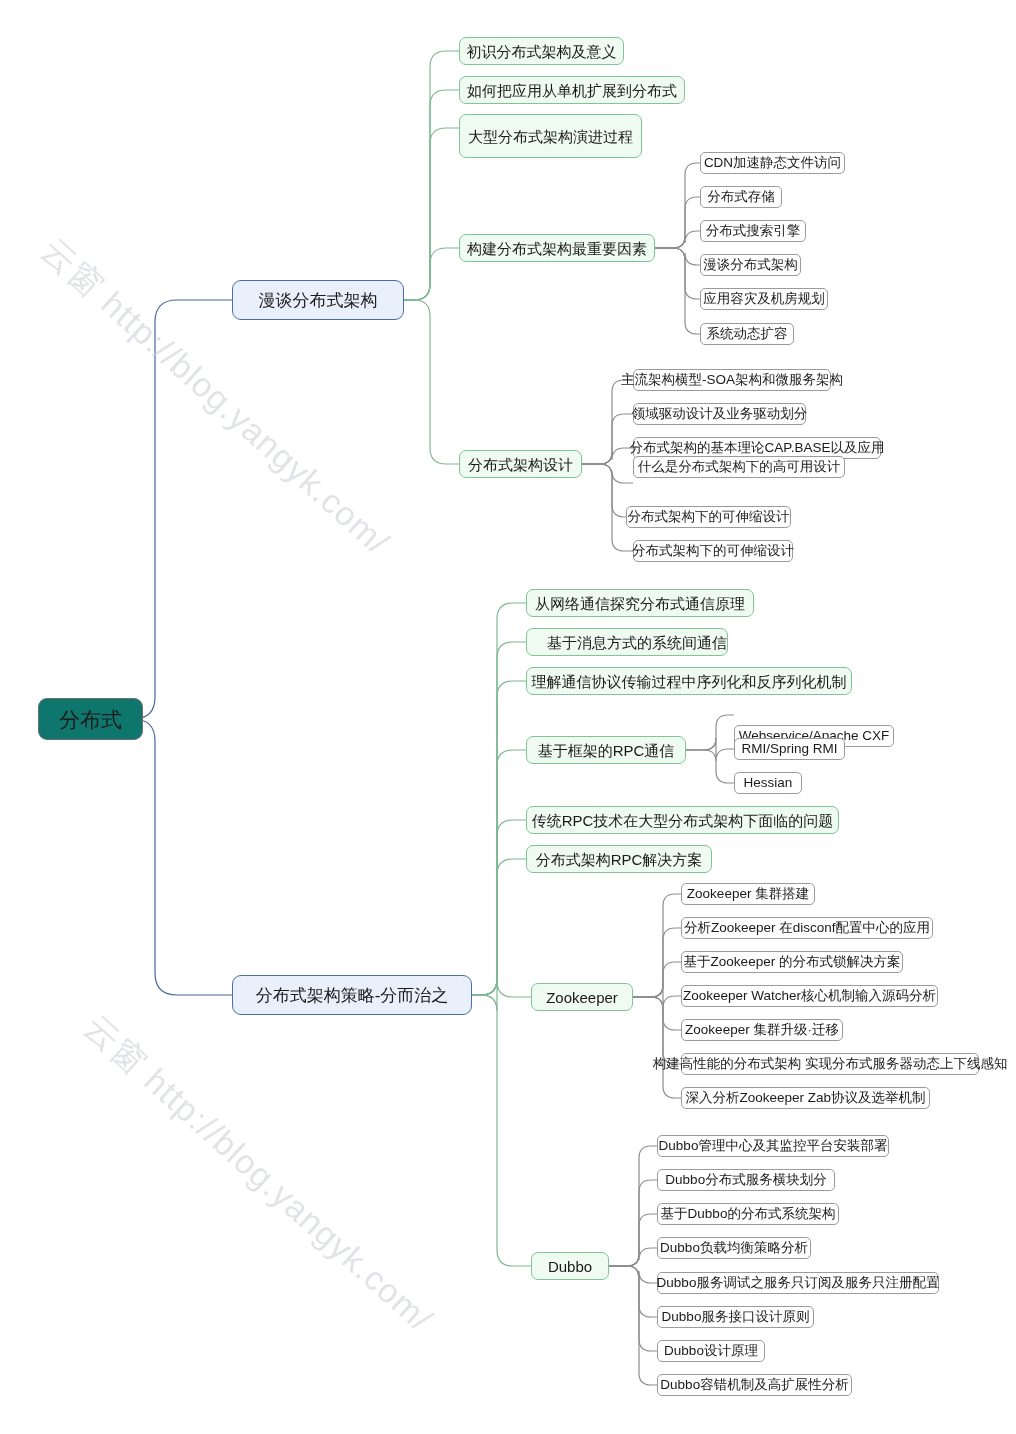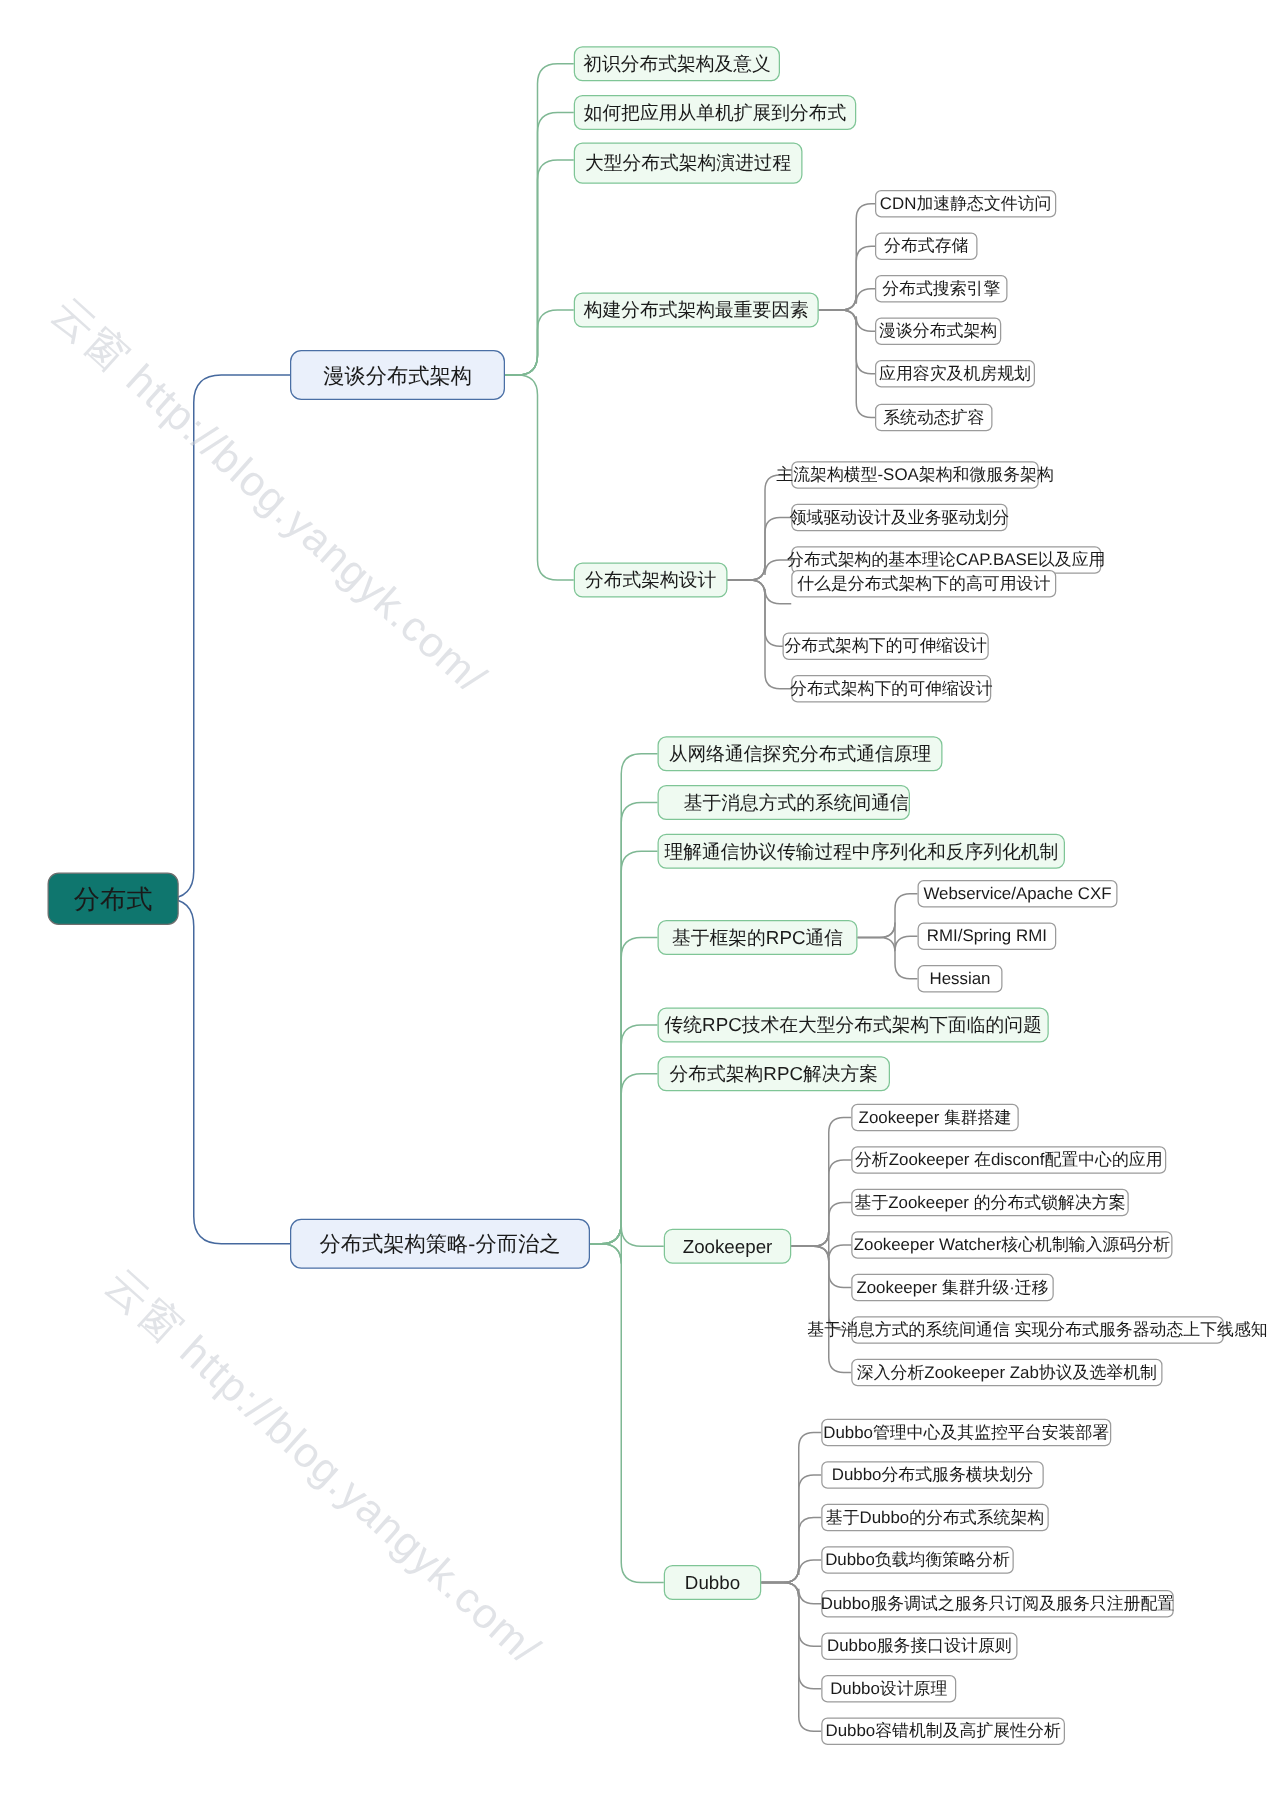--- a/index.html
+++ b/index.html
@@ -142,52 +142,52 @@
     </svg>
 
   <div class="wm" style="left:62px; top:228px;">云窗 http://blog.yangyk.com/</div>
   <div class="wm" style="left:105px; top:1005px;">云窗 http://blog.yangyk.com/</div>
 
   <div id="nodes">
       <div class="node n-root" style="left: 38px; top: 698px; width: 105px; height: 42px;">分布式</div>
       <div class="node n-l1" style="left: 232px; top: 280px; width: 172px; height: 40px;">漫谈分布式架构</div>
       <div class="node n-l2" style="left: 459px; top: 37px; width: 165px; height: 28px;">初识分布式架构及意义</div>
       <div class="node n-l2" style="left: 459px; top: 76px; width: 226px; height: 28px;">如何把应用从单机扩展到分布式</div>
-      <div class="node n-l2" style="left: 459px; top: 114px; width: 183px; height: 33px;">大型分布式架构演进过程</div>
+      <div class="node n-l2" style="left: 459px; top: 114px; width: 183px; height: 44px;">大型分布式架构演进过程</div>
       <div class="node n-l2" style="left: 459px; top: 234px; width: 196px; height: 28px;">构建分布式架构最重要因素</div>
       <div class="node n-l3" style="left: 700px; top: 152px; width: 145px; height: 22px;">CDN加速静态文件访问</div>
       <div class="node n-l3" style="left: 700px; top: 186px; width: 82px; height: 22px;">分布式存储</div>
       <div class="node n-l3" style="left: 700px; top: 220px; width: 106px; height: 22px;">分布式搜索引擎</div>
       <div class="node n-l3" style="left: 700px; top: 254px; width: 101px; height: 22px;">漫谈分布式架构</div>
       <div class="node n-l3" style="left: 700px; top: 288px; width: 128px; height: 22px;">应用容灾及机房规划</div>
       <div class="node n-l3" style="left: 700px; top: 323px; width: 94px; height: 22px;">系统动态扩容</div>
       <div class="node n-l2" style="left: 459px; top: 450px; width: 123px; height: 28px;">分布式架构设计</div>
       <div class="node n-l3" style="left: 633px; top: 369px; width: 198px; height: 22px;">主流架构横型-SOA架构和微服务架构</div>
       <div class="node n-l3" style="left: 633px; top: 403px; width: 173px; height: 22px;">领域驱动设计及业务驱动划分</div>
       <div class="node n-l3" style="left: 633px; top: 437px; width: 248px; height: 22px;">分布式架构的基本理论CAP.BASE以及应用</div>
       <div class="node n-l3" style="left: 633px; top: 456px; width: 212px; height: 22px;">什么是分布式架构下的高可用设计</div>
       <div class="node n-l3" style="left: 626px; top: 506px; width: 165px; height: 22px;">分布式架构下的可伸缩设计</div>
       <div class="node n-l3" style="left: 633px; top: 540px; width: 160px; height: 22px;">分布式架构下的可伸缩设计</div>
       <div class="node n-l1" style="left: 232px; top: 975px; width: 240px; height: 40px;">分布式架构策略-分而治之</div>
       <div class="node n-l2" style="left: 526px; top: 589px; width: 228px; height: 28px;">从网络通信探究分布式通信原理</div>
       <div class="node n-l2" style="left: 526px; top: 628px; width: 202px; height: 28px; padding-left: 33px;">基于消息方式的系统间通信</div>
       <div class="node n-l2" style="left: 526px; top: 667px; width: 326px; height: 28px;">理解通信协议传输过程中序列化和反序列化机制</div>
       <div class="node n-l2" style="left: 526px; top: 736px; width: 160px; height: 28px;">基于框架的RPC通信</div>
-      <div class="node n-l3" style="left: 734px; top: 704px; width: 160px; height: 22px;">Webservice/Apache CXF</div>
+      <div class="node n-l3" style="left: 734px; top: 725px; width: 160px; height: 22px;">Webservice/Apache CXF</div>
       <div class="node n-l3" style="left: 734px; top: 738px; width: 111px; height: 22px;">RMI/Spring RMI</div>
       <div class="node n-l3" style="left: 734px; top: 772px; width: 68px; height: 22px;">Hessian</div>
       <div class="node n-l2" style="left: 526px; top: 806px; width: 313px; height: 28px;">传统RPC技术在大型分布式架构下面临的问题</div>
       <div class="node n-l2" style="left: 526px; top: 845px; width: 186px; height: 28px;">分布式架构RPC解决方案</div>
       <div class="node n-l2" style="left: 531px; top: 983px; width: 102px; height: 28px;">Zookeeper</div>
       <div class="node n-l3" style="left: 681px; top: 883px; width: 134px; height: 22px;">Zookeeper 集群搭建</div>
       <div class="node n-l3" style="left: 681px; top: 917px; width: 252px; height: 22px;">分析Zookeeper 在disconf配置中心的应用</div>
       <div class="node n-l3" style="left: 681px; top: 951px; width: 222px; height: 22px;">基于Zookeeper 的分布式锁解决方案</div>
       <div class="node n-l3" style="left: 681px; top: 985px; width: 257px; height: 22px;">Zookeeper Watcher核心机制输入源码分析</div>
       <div class="node n-l3" style="left: 681px; top: 1019px; width: 162px; height: 22px;">Zookeeper 集群升级·迁移</div>
-      <div class="node n-l3" style="left: 681px; top: 1053px; width: 298px; height: 22px;">基于消息方式的系统间通信 实现分布式服务器动态上下线感知</div>
+      <div class="node n-l3" style="left: 681px; top: 1053px; width: 298px; height: 22px;">构建高性能的分布式架构 实现分布式服务器动态上下线感知</div>
       <div class="node n-l3" style="left: 681px; top: 1087px; width: 249px; height: 22px;">深入分析Zookeeper  Zab协议及选举机制</div>
       <div class="node n-l2" style="left: 531px; top: 1252px; width: 78px; height: 28px;">Dubbo</div>
       <div class="node n-l3" style="left: 657px; top: 1135px; width: 232px; height: 22px;">Dubbo管理中心及其监控平台安装部署</div>
       <div class="node n-l3" style="left: 657px; top: 1169px; width: 178px; height: 22px;">Dubbo分布式服务横块划分</div>
       <div class="node n-l3" style="left: 657px; top: 1203px; width: 182px; height: 22px;">基于Dubbo的分布式系统架构</div>
       <div class="node n-l3" style="left: 657px; top: 1237px; width: 154px; height: 22px;">Dubbo负载均衡策略分析</div>
       <div class="node n-l3" style="left: 657px; top: 1272px; width: 282px; height: 22px;">Dubbo服务调试之服务只订阅及服务只注册配置</div>
       <div class="node n-l3" style="left: 657px; top: 1306px; width: 157px; height: 22px;">Dubbo服务接口设计原则</div>
       <div class="node n-l3" style="left: 657px; top: 1340px; width: 108px; height: 22px;">Dubbo设计原理</div>
       <div class="node n-l3" style="left: 657px; top: 1374px; width: 195px; height: 22px;">Dubbo容错机制及高扩展性分析</div>

